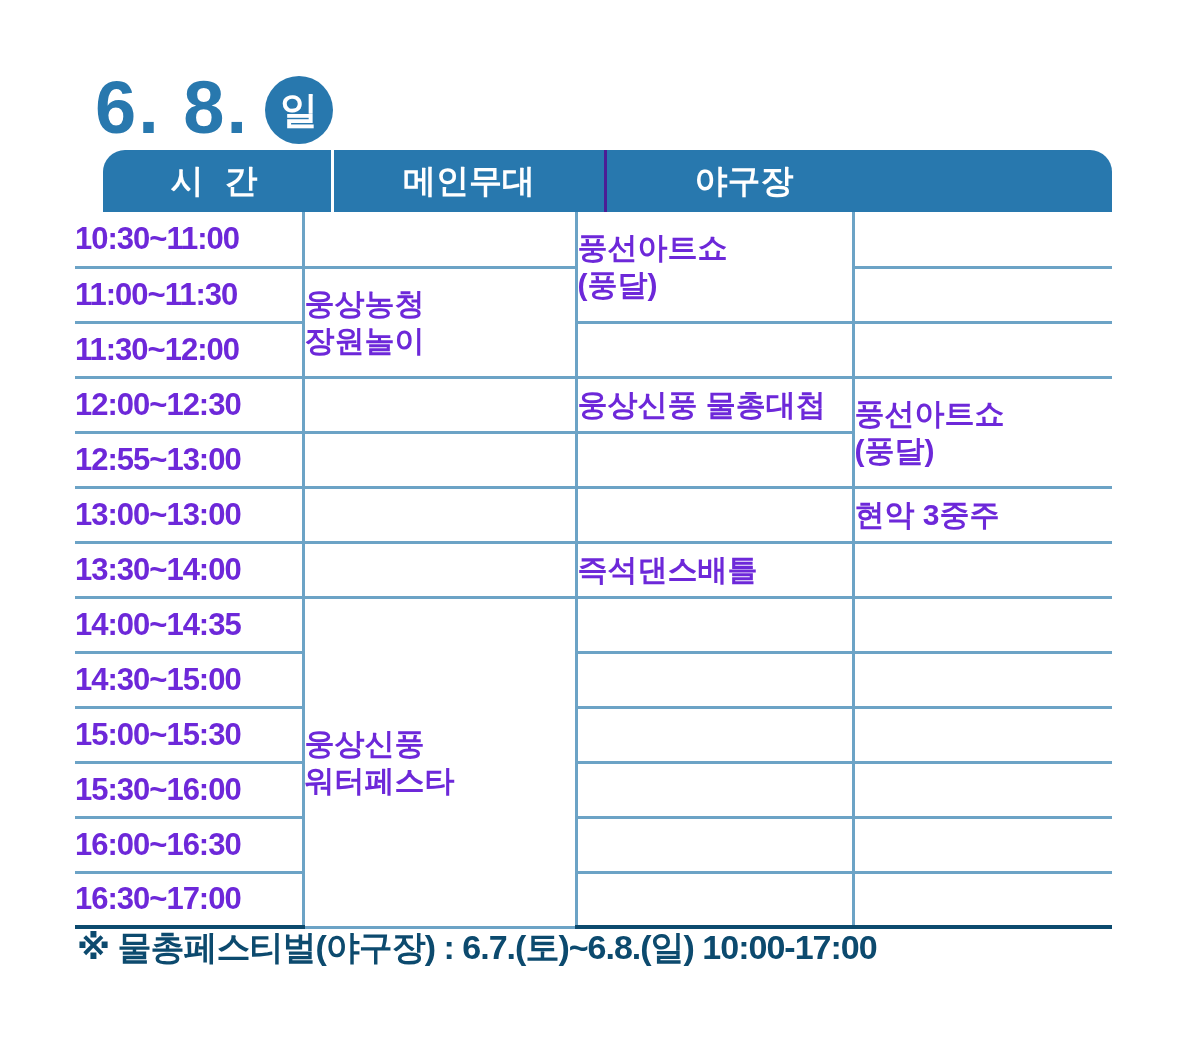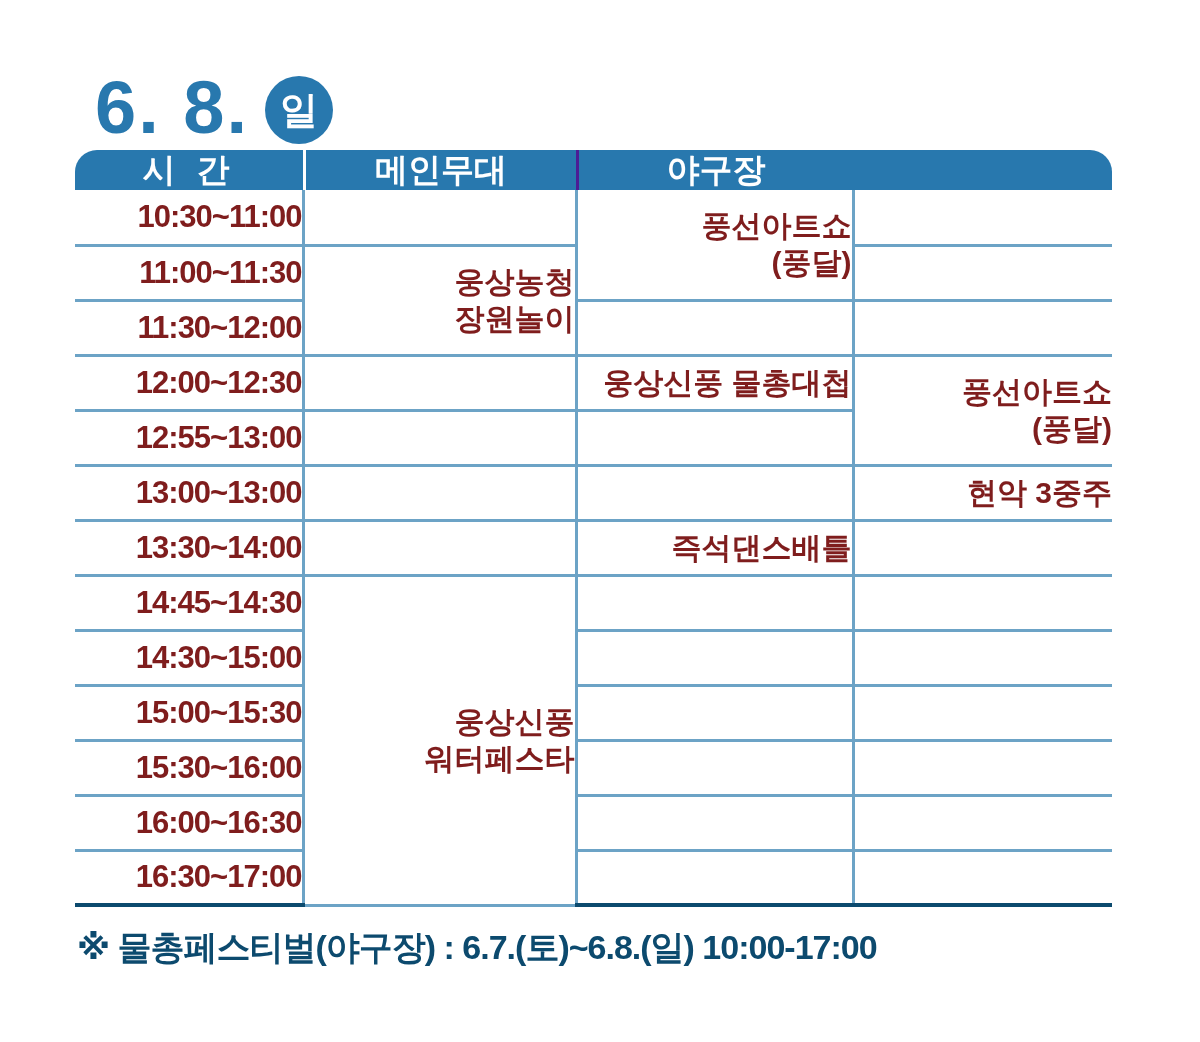--- a/index.html
+++ b/index.html
@@ -26,24 +26,25 @@
     background:#2878AE;color:#ffffff;
     font-size:38px;font-weight:800;
     display:flex;align-items:center;justify-content:center;
     margin-left:16px;margin-top:4px;
   }
   
   .schedule{
     position:absolute;left:75px;top:150px;width:1037px;
   }
   .sched-header{
-    display:flex;height:40px;
+    display:flex;height:62px;
     background:#2878AE;
     border-radius:22px 22px 0 0;
     overflow:hidden;
+    margin-left:28px;
   }
   .sched-header .hcell{
     display:flex;align-items:center;justify-content:center;
     color:#ffffff;font-size:33px;font-weight:800;
     box-sizing:border-box;
     letter-spacing:0px;
   }
   .sched-header .hcell:nth-child(1){width:228px;letter-spacing:6px;}
   .sched-header .hcell:nth-child(2){width:273px;border-left:3px solid #ffffff;}
   .sched-header .hcell:nth-child(3){width:277px;border-left:3px solid #4c1d95;}
@@ -52,22 +53,22 @@
     border-collapse:collapse;table-layout:fixed;
     width:1037px;
   }
   table.grid col.c1{width:228px;}
   table.grid col.c2{width:273px;}
   table.grid col.c3{width:277px;}
   table.grid col.c4{width:259px;}
   table.grid tr{height:55px;}
   table.grid td{
     border-bottom:3px solid #6CA3C6;
-    padding:0;text-align:right;vertical-align:middle;
-    font-weight:800;color:#7f1d1d;
+    padding:0;text-align:left;vertical-align:middle;
+    font-weight:800;color:#6d28d9;
     overflow:hidden;white-space:nowrap;
   }
   table.grid td.evcol{border-left:3px solid #6CA3C6;}
   table.grid tr:last-child td{border-bottom:4px solid #0c4a6e;}
   td.time{font-size:31px;letter-spacing:-1px;color:#1a1a1a;}
   td .ev{font-size:30px;line-height:1.25;display:block;}
   
   .footer-note{
     position:absolute;left:77px;top:925px;
     font-size:34px;font-weight:800;color:#0c4a6e;
@@ -145,21 +146,21 @@
     </tr>
     <tr>
       <td class="time">13:30~14:00</td>
       <td class="evcol"></td>
       <td class="evcol">
         <span class="ev">즉석댄스배틀</span>
       </td>
       <td class="evcol"></td>
     </tr>
     <tr>
-      <td class="time">14:45~14:30</td>
+      <td class="time">14:00~14:35</td>
       <td class="evcol" rowspan="6">
         <span class="ev">웅상신풍</span>
         <span class="ev">워터페스타</span>
       </td>
       <td class="evcol"></td>
       <td class="evcol"></td>
     </tr>
     <tr>
       <td class="time">14:30~15:00</td>
       <td class="evcol"></td>

